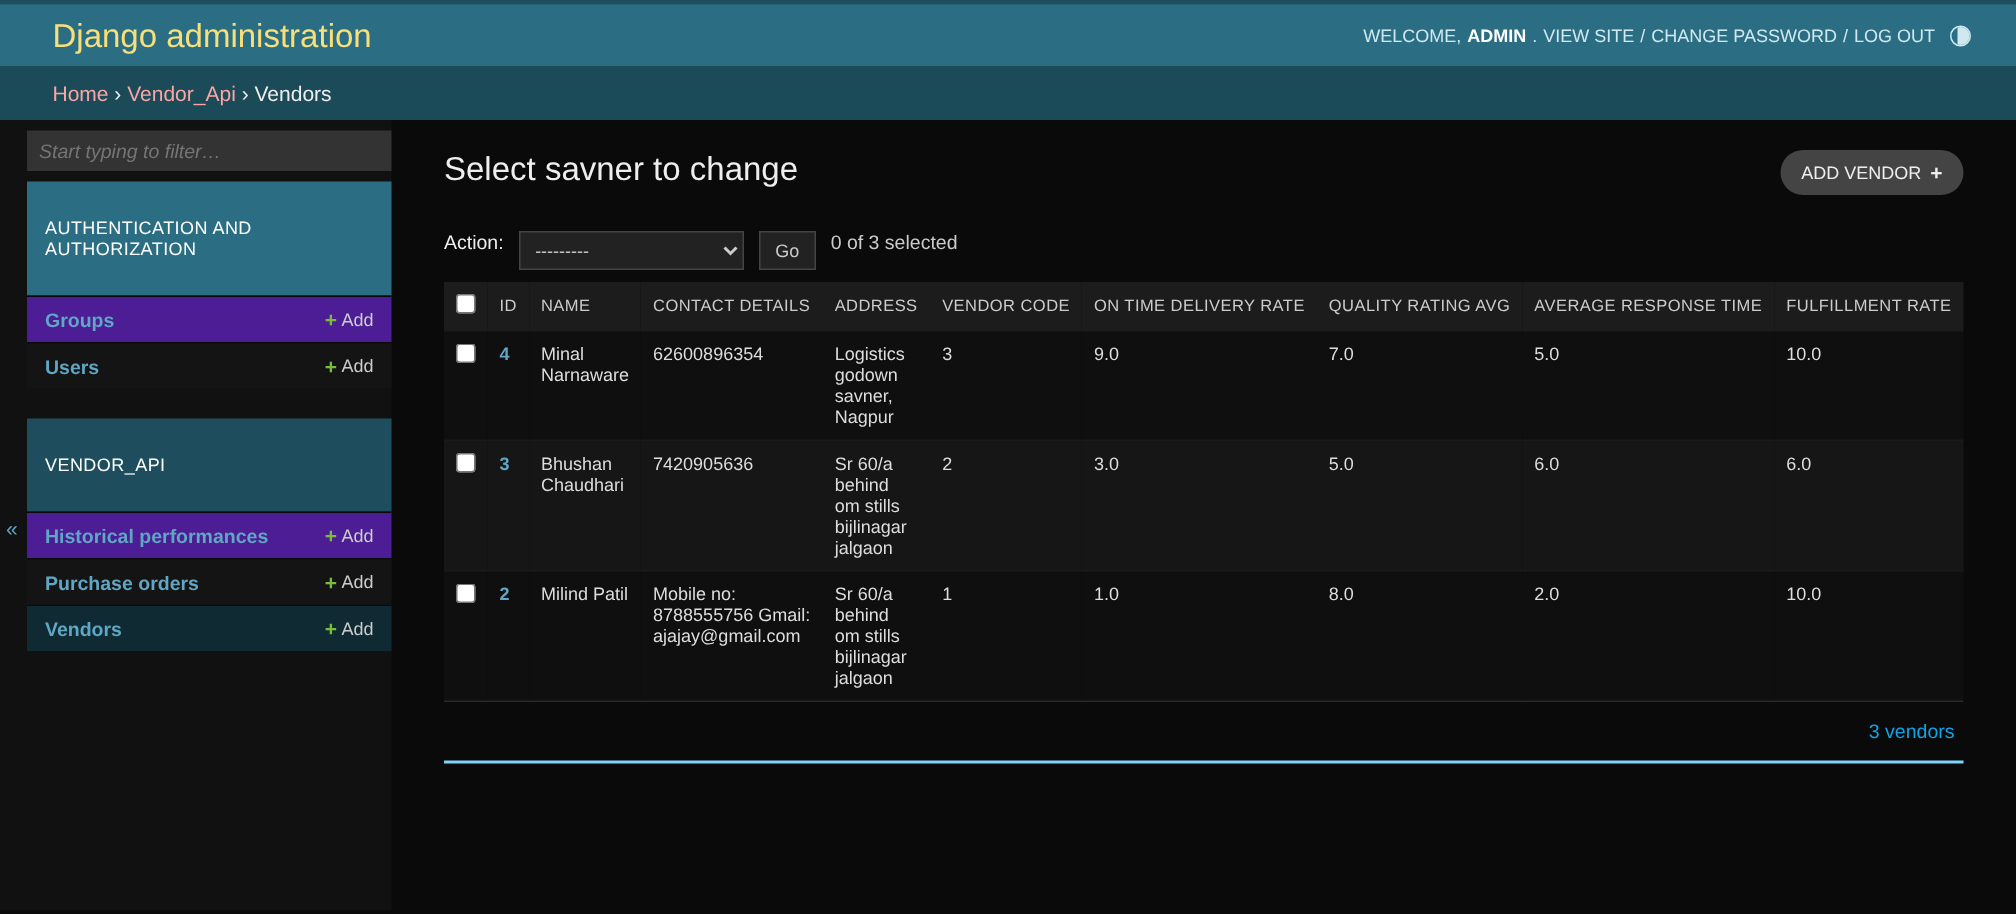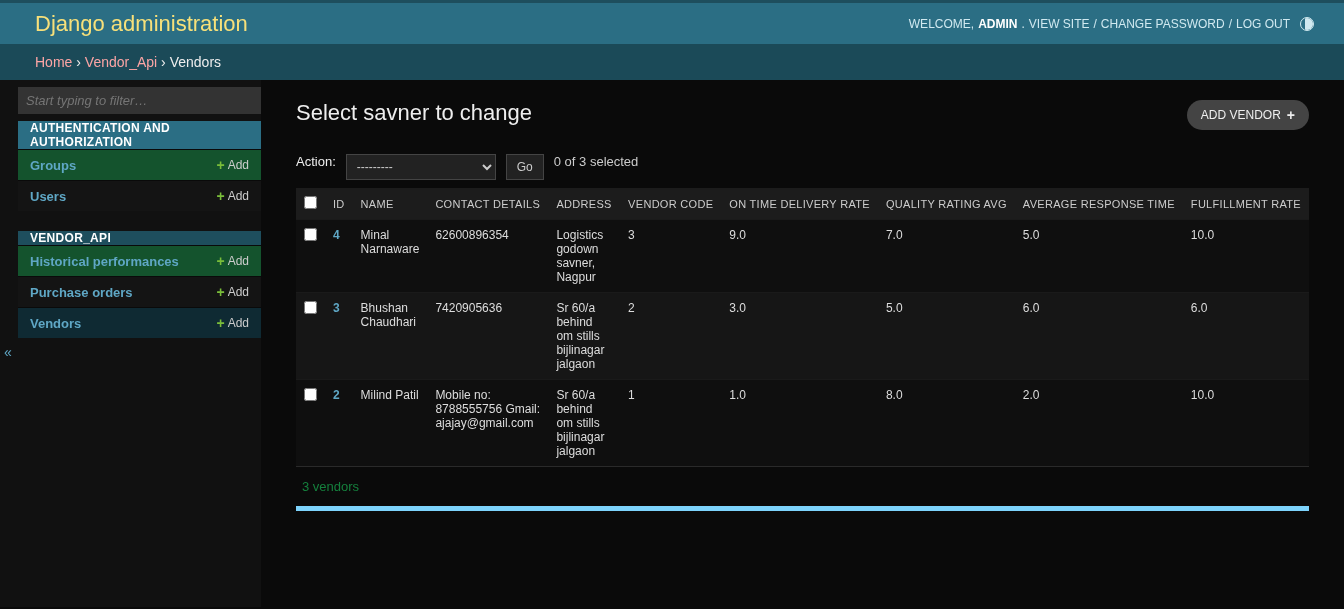--- a/index.html
+++ b/index.html
@@ -75,31 +75,31 @@
   padding: 6px 8px;
   color: #999;
   font-size: 13px;
   font-style: italic;
 }
 .app-section { margin-top: 7px; margin-left: 18px; width: 243px; }
 .app-caption {
   background: #2b6e84;
   color: #fff;
   font-size: 12px;
-  font-weight: 700;
-  padding: 0 12px;
+  font-weight: 400;
+  padding: 24px 12px;
   letter-spacing: 0.3px;
 }
 .app-caption.dark { background: #1e4e5d; }
 .model-row {
   display: flex;
   justify-content: space-between;
   align-items: center;
   padding: 7px 12px;
-  background: #14532d;
+  background: #4c1d95;
   border-top: 1px solid #0a0a0a;
 }
 .model-row.odd { background: #141414; }
 .model-row.active { background: #0f2a33; }
 .model-link { color: #5fa7c5; font-size: 13px; font-weight: bold; text-decoration: none; }
 .add-link { color: #ccc; font-size: 12px; display: flex; align-items: center; gap: 3px; text-decoration: none; }
 .add-plus { color: #7abd3a; font-weight: bold; font-size: 14px; }
 .collapse-btn {
   position: absolute;
   left: 4px;
@@ -181,24 +181,25 @@
 .col-name { width: 88px; }
 .col-contact { width: 172px; }
 .col-address { width: 134px; }
 .col-vcode { width: 84px; }
 .col-otd { width: 126px; }
 .col-qr { width: 112px; }
 .col-art { width: 136px; }
 .paginator {
   padding: 12px 6px;
   font-size: 13px;
-  color: #15803d;
-  border-bottom: 5px solid #7dd3fc;
+  color: #0ea5e9;
+  border-bottom: 2px solid #7dd3fc;
   border-top: 1px solid #2a2a2a;
   margin-top: 0;
+  text-align: right;
 }
 input[type=checkbox]{ accent-color: #fff; }
 </style>
 </head>
 <body>
 
 <div class="header">
   <div class="branding">Django administration</div>
   <div class="user-tools">
     <span>WELCOME,</span>

